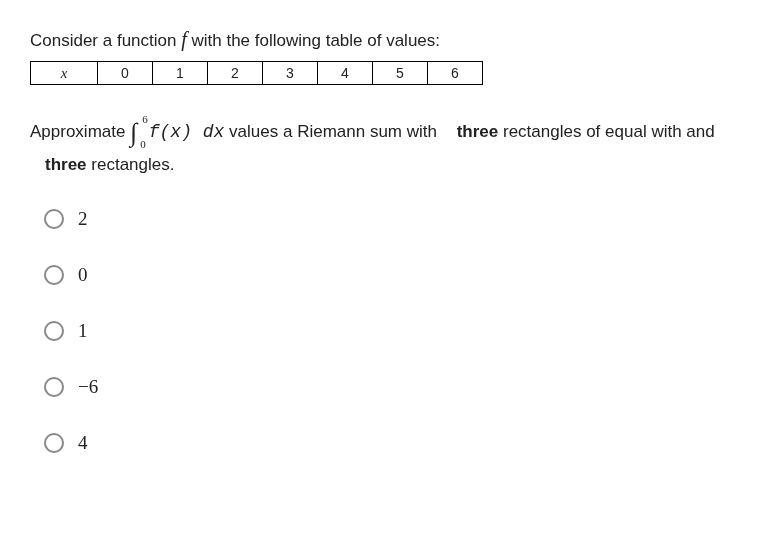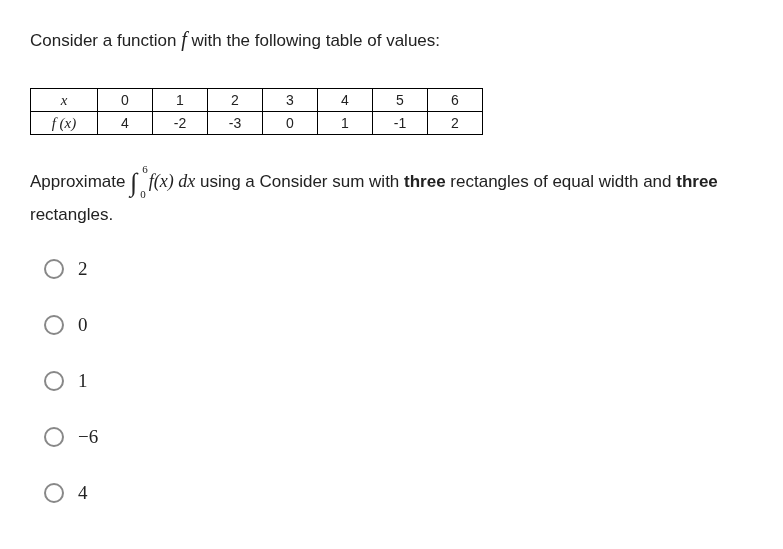--- a/index.html
+++ b/index.html
@@ -7,21 +7,21 @@
     padding: 28px 30px;
     font-family: Arial, Helvetica, sans-serif;
     font-size: 17px;
     color: #222;
     width: 783px;
     height: 549px;
     box-sizing: border-box;
     background: #fff;
   }
   .prompt {
-    margin-bottom: 37px;
+    margin-bottom: 10px;
   }
   .prompt .ital {
     font-style: italic;
     font-family: "Times New Roman", Times, serif;
     font-size: 20px;
   }
   table.values {
     border-collapse: collapse;
     margin-bottom: 28px;
   }
@@ -38,21 +38,21 @@
     font-style: italic;
     font-size: 15px;
     min-width: 46px;
     padding: 1px 10px;
   }
   .question {
     margin-bottom: 30px;
     line-height: 1.5;
   }
   .question .math {
-    font-family: Liberation Serif, serif;
+    font-family: Liberation Mono, monospace;
     font-size: 18px;
     font-style: italic;
   }
   .question .intwrap {
     display: inline-block;
     position: relative;
     vertical-align: middle;
     margin-right: 2px;
   }
   .question .intsym {
@@ -88,56 +88,46 @@
     border: 2px solid #888;
     border-radius: 50%;
     margin-right: 14px;
     flex-shrink: 0;
     box-sizing: border-box;
   }
   .option-label {
     font-family: "Times New Roman", Times, serif;
     font-size: 19px;
   }
-  .bold { font-weight: bold; }
+  .bold { font-weight: bold; margin-left: 15px; }
 </style>
 </head>
 <body>
 
 <div class="prompt">
   <span>Consider a function </span><span class="ital">f</span><span> with the following table of values:</span>
 </div>
 
 <table class="values">
   <tbody>
       <tr>
     <td class="head">x</td>
     <td>0</td>
     <td>1</td>
     <td>2</td>
     <td>3</td>
     <td>4</td>
     <td>5</td>
     <td>6</td>
   </tr>
-  <tr>
-    <td class="head">f (x)</td>
-    <td>4</td>
-    <td>-2</td>
-    <td>-3</td>
-    <td>0</td>
-    <td>1</td>
-    <td>-1</td>
-    <td>2</td>
-  </tr>
 </tbody>
   </table>
 
 <div class="question">
-  <span>Approximate </span><span class="intwrap"><span class="intsym">∫</span><span class="sup">6</span><span class="sub">0</span></span>&nbsp;&nbsp;<span class="math">f(x) dx</span><span> using a Consider sum with </span><span class="bold">three</span><span> rectangles of equal width and </span><span class="bold">three</span><span> rectangles.</span>
+  <span>Approximate </span><span class="intwrap"><span class="intsym">∫</span><span class="sup">6</span><span class="sub">0</span></span>&nbsp;&nbsp;<span class="math">f(x) dx</span><span> values a Riemann sum with </span><span class="bold">three</span><span> rectangles of equal with and </span><span class="bold">three</span><span> rectangles.</span>
 </div>
 
 <div class="options">
   <div class="option">
     <div class="radio"></div>
     <span class="option-label">2</span>
   </div>
   <div class="option">
     <div class="radio"></div>
     <span class="option-label">0</span>

